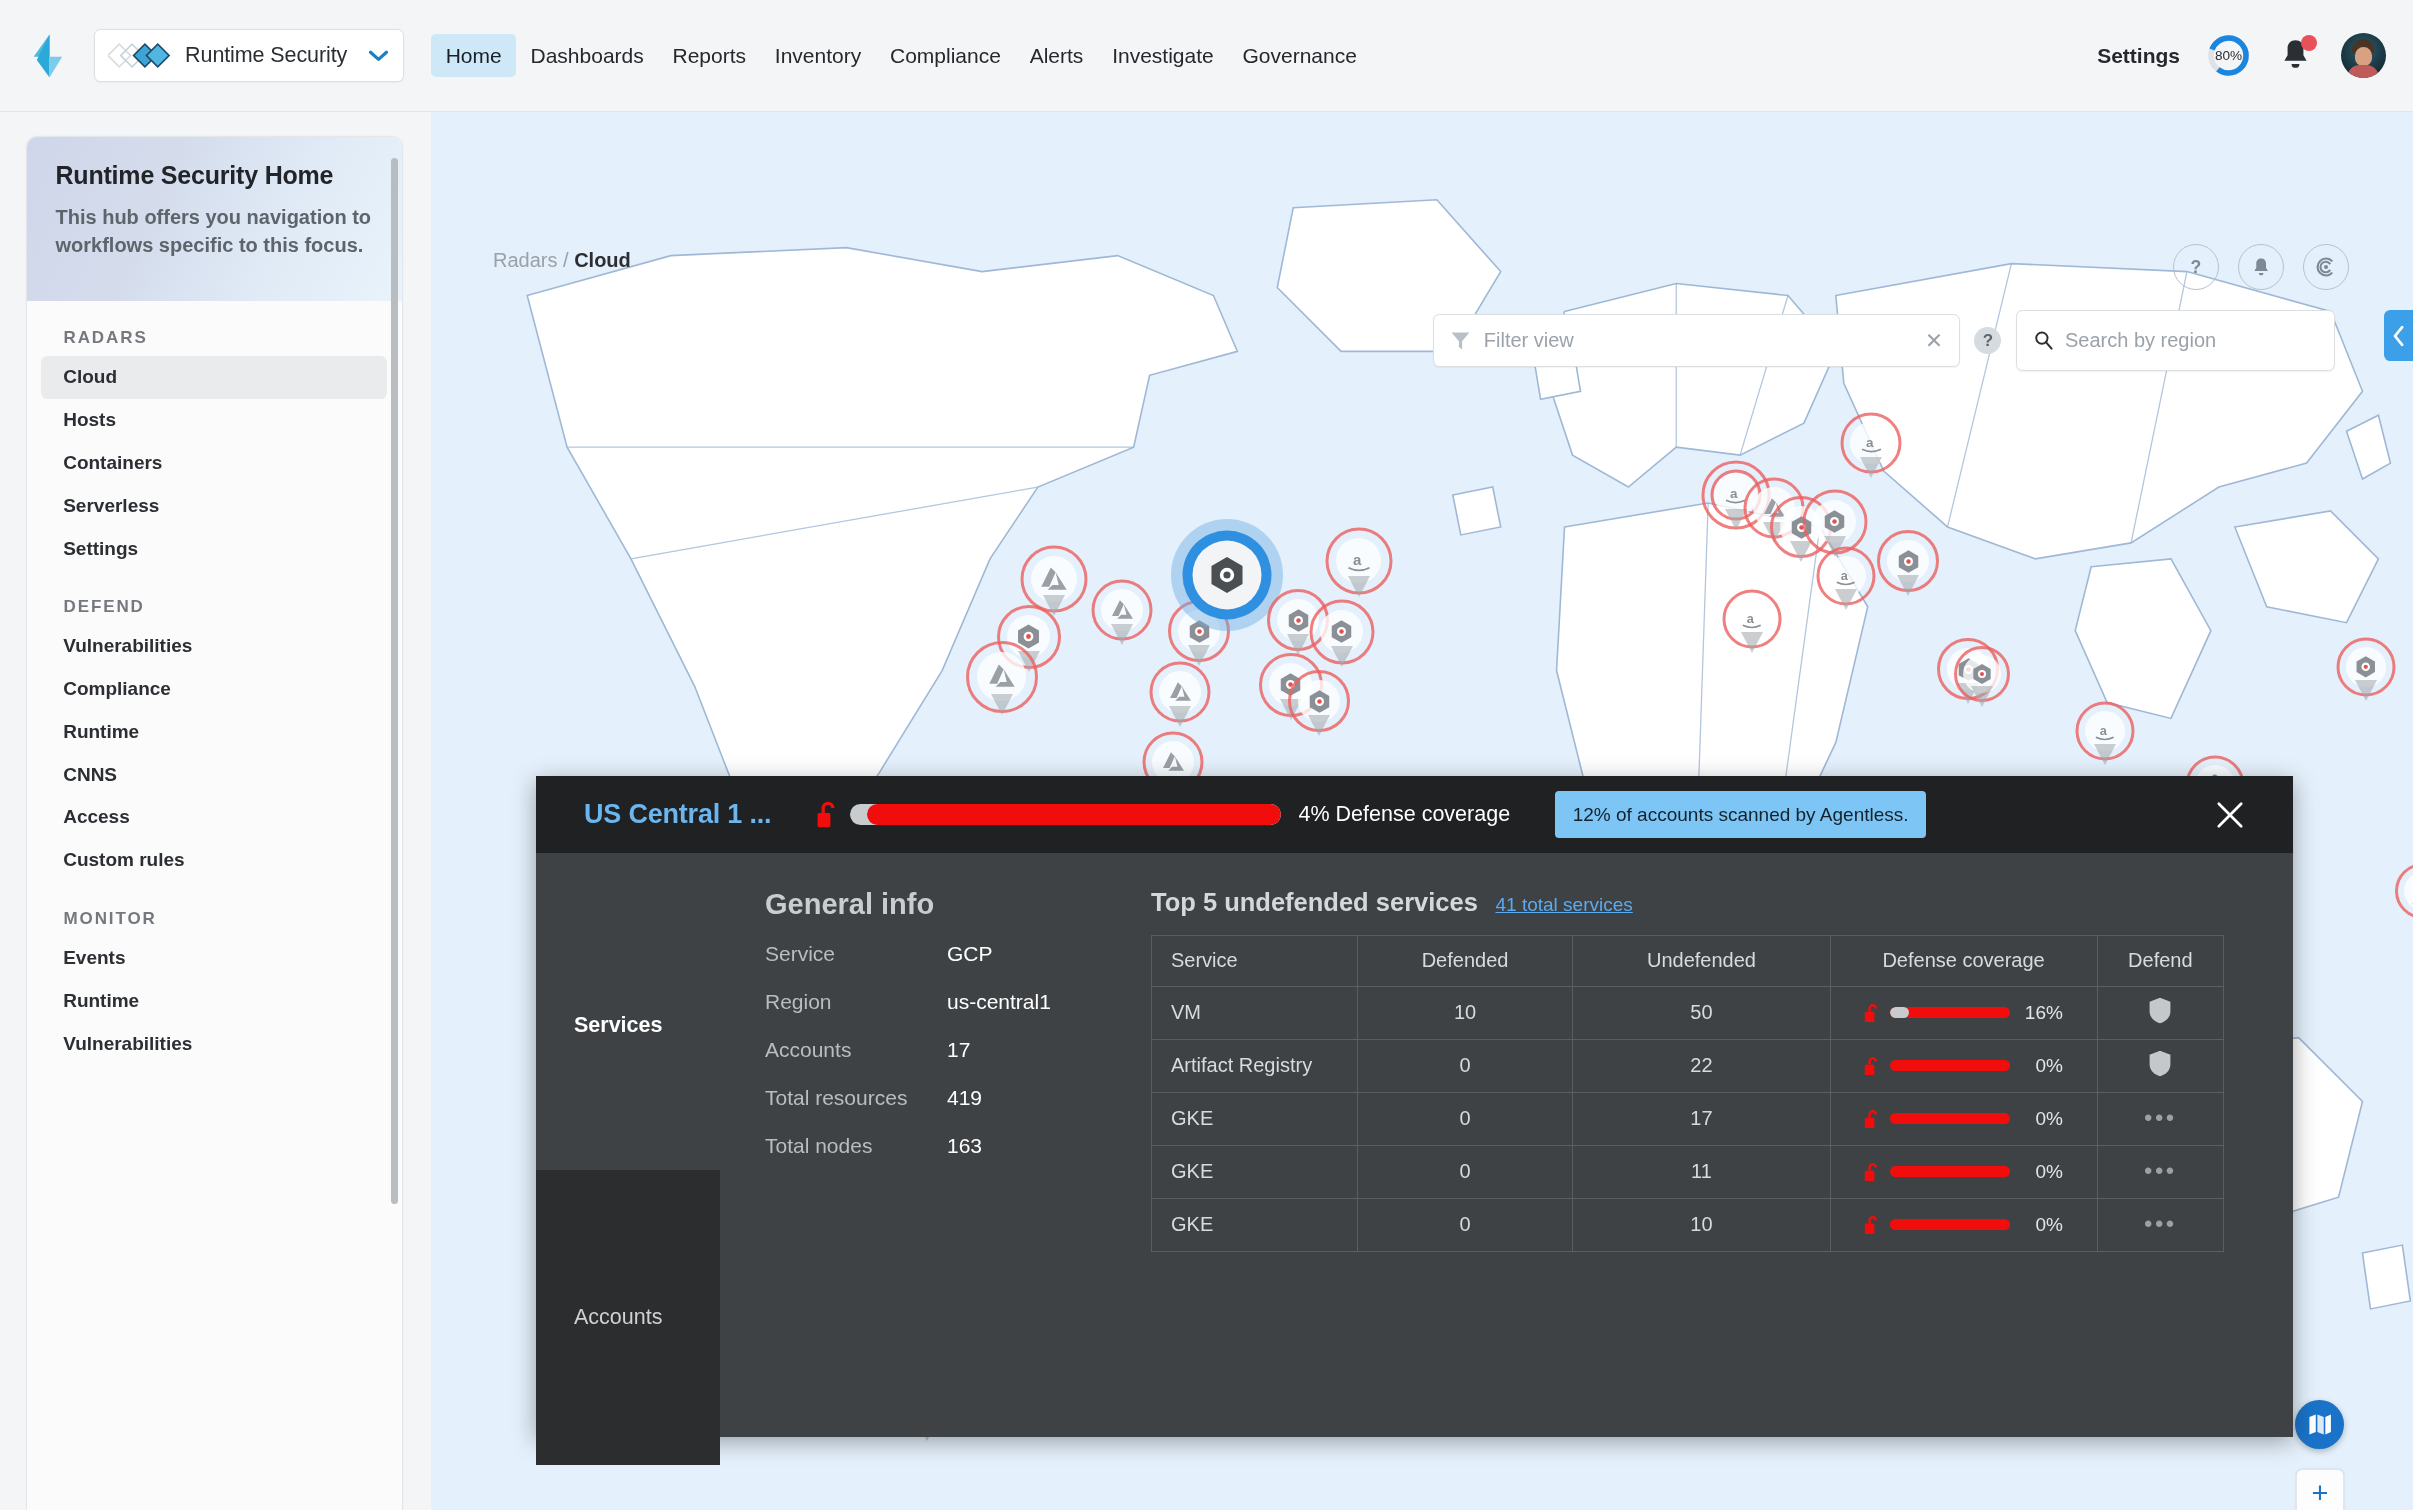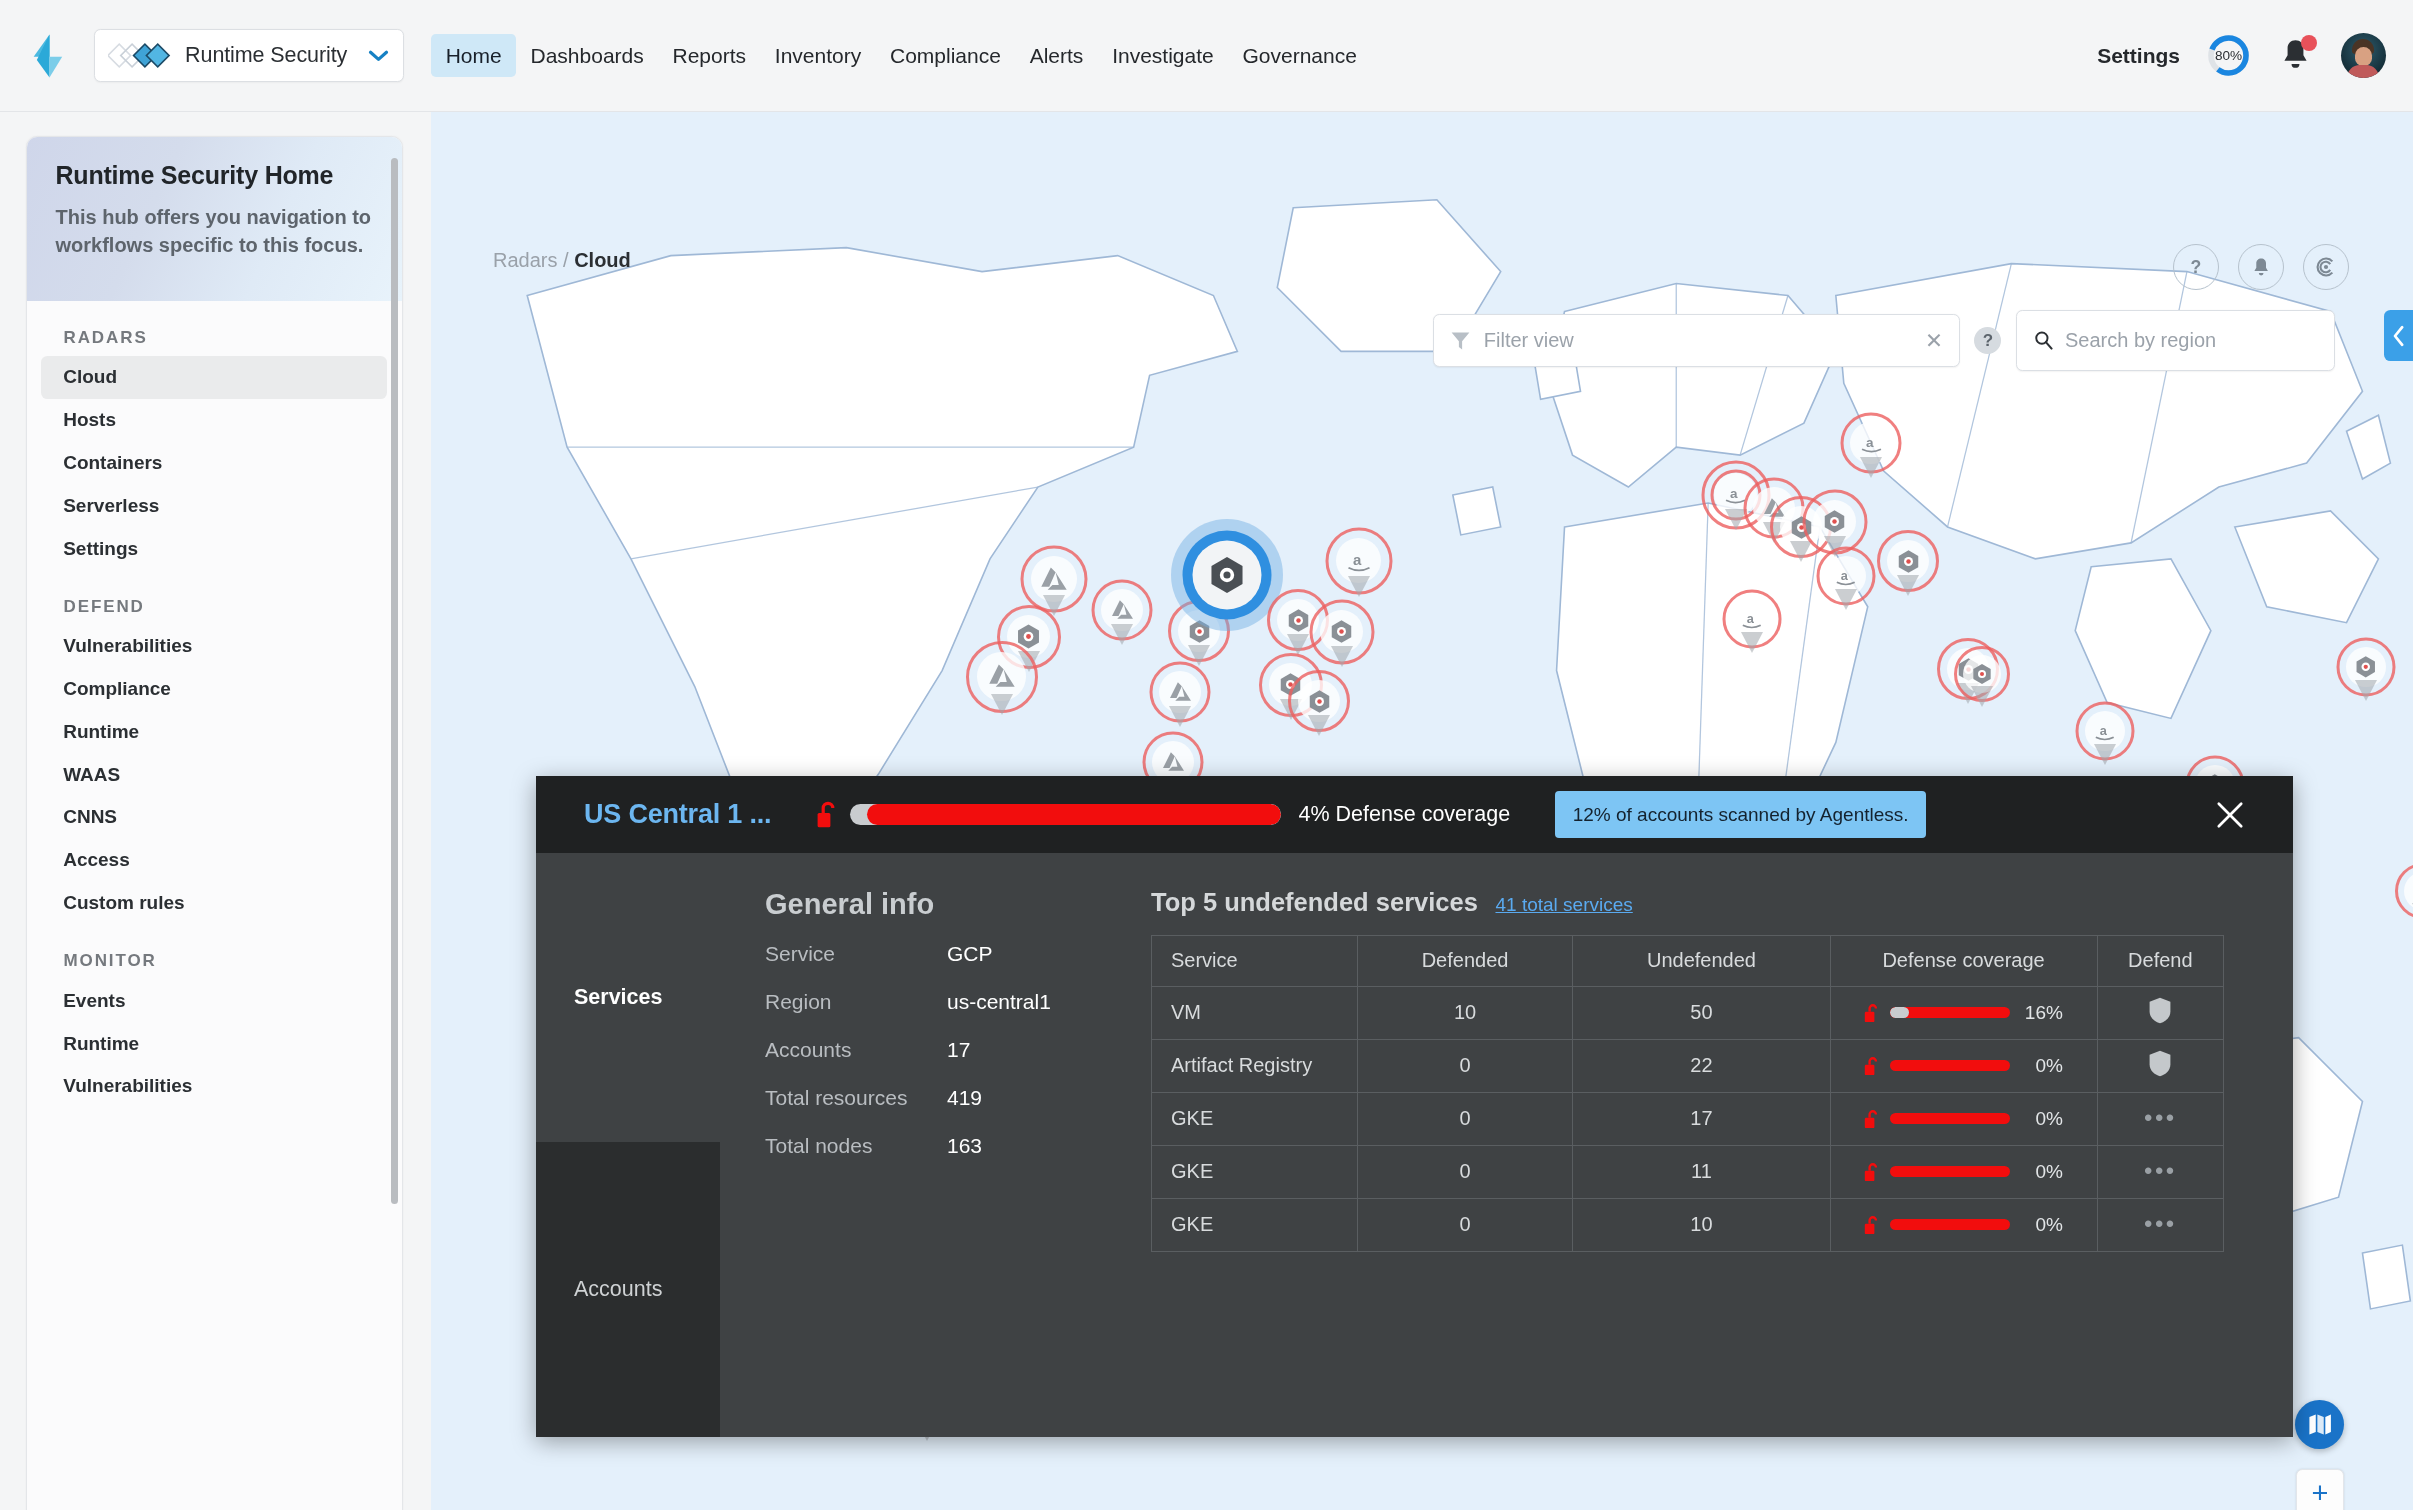--- a/index.html
+++ b/index.html
@@ -248,21 +248,21 @@
     font-size: 19px; border-radius: 4px;
     padding: 12.8px 17.6px; white-space: nowrap;
   }
   .panel-close {
     margin-left: auto; margin-right: 46px;
     width: 35px; height: 35px;
     display: flex; align-items: center; justify-content: center;
   }
 
   .panel-body { display: flex; height: 584px; }
-  .tabcol { width: 184px; flex: none; position: relative; }
+  .tabcol { width: 184px; flex: none; position: relative; margin-top: 28px; }
   .tab {
     position: absolute; left: 0; width: 184px;
     font-size: 21.5px; color: #cfd2d4;
     display: flex; align-items: center; padding-left: 38px;
   }
   .tab.services { top: 0; height: 289px; color: #ffffff; font-weight: bold; }
   .tab.accounts { top: 289px; height: 295px; background: #2b2d2e; }
 
   .general { width: 431px; flex: none; padding: 35px 0 0 45px; }
   .general h2 { font-size: 29px; color: #c9cdd0; font-weight: bold; margin-bottom: 21px; }
@@ -372,21 +372,20 @@
     <div class="sb-item active">Cloud</div>
     <div class="sb-item">Hosts</div>
     <div class="sb-item">Containers</div>
     <div class="sb-item">Serverless</div>
     <div class="sb-item">Settings</div>
 
     <div class="sb-section">DEFEND</div>
     <div class="sb-item">Vulnerabilities</div>
     <div class="sb-item">Compliance</div>
     <div class="sb-item">Runtime</div>
-    <div class="sb-item">WAAS</div>
     <div class="sb-item">CNNS</div>
     <div class="sb-item">Access</div>
     <div class="sb-item">Custom rules</div>
 
     <div class="sb-section">MONITOR</div>
     <div class="sb-item">Events</div>
     <div class="sb-item">Runtime</div>
     <div class="sb-item">Vulnerabilities</div>
 
     <div class="sb-scrollbar"></div>

